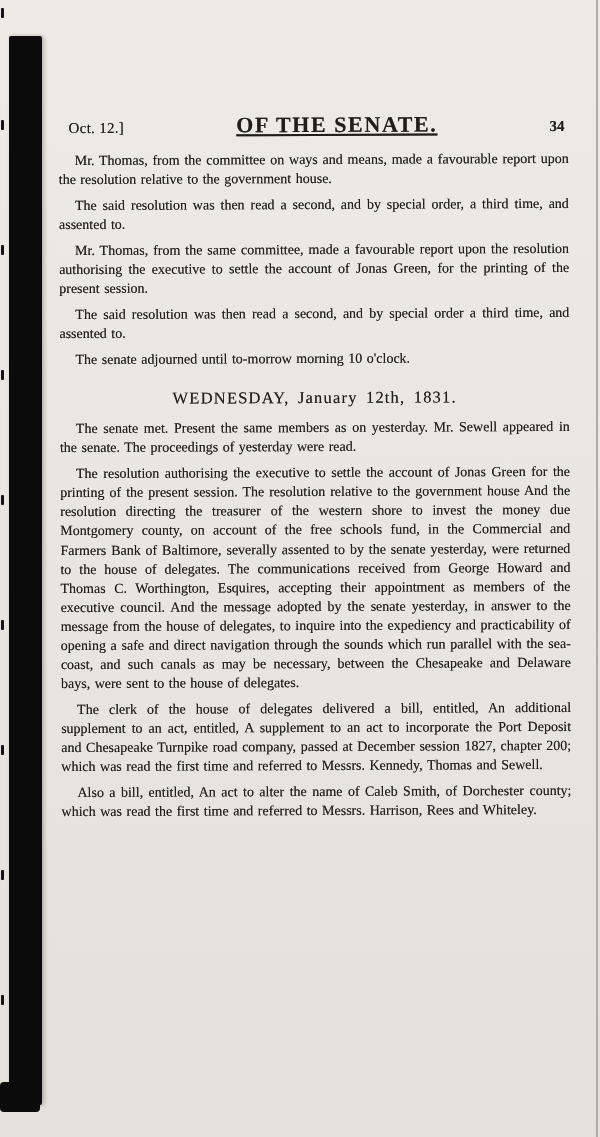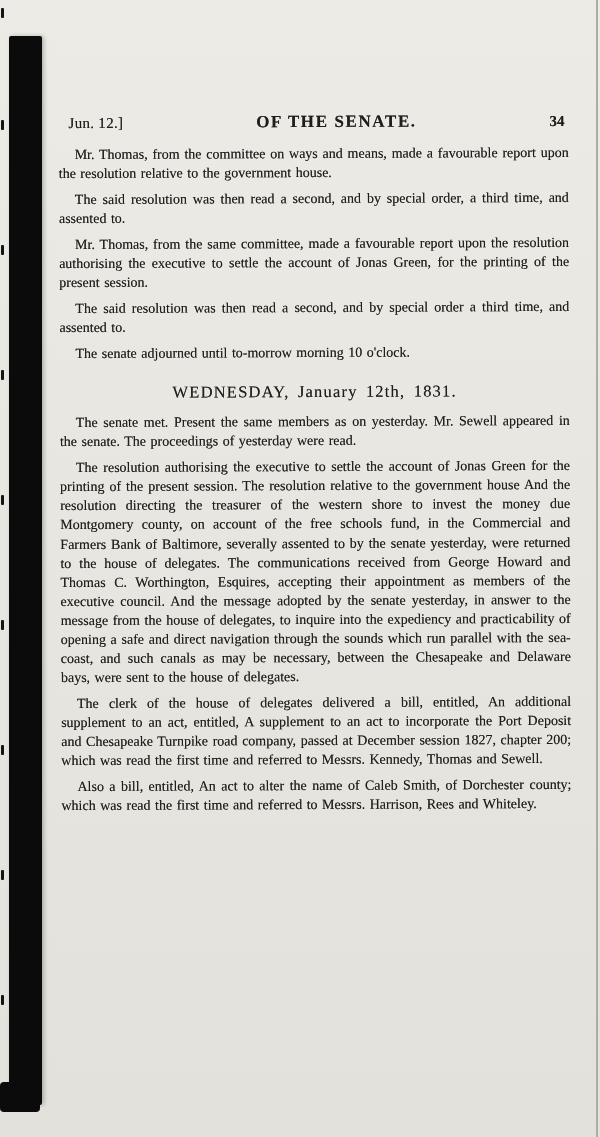--- a/index.html
+++ b/index.html
@@ -66,21 +66,21 @@
     transform: rotate(-0.25deg);
     text-shadow: 0 0 0.5px rgba(30,28,25,0.65);
   }
   .header-row {
     display: flex;
     justify-content: space-between;
     align-items: baseline;
     padding: 0 4px 2px 10px;
   }
   .h-date { font-size: 15px; letter-spacing: 0.3px; }
-  .h-title { font-size: 17px; font-weight: bold; letter-spacing: 1.6px; }
+  .h-title { font-size: 22px; font-weight: bold; letter-spacing: 1.6px; text-decoration: underline; }
   .h-num { font-size: 15px; font-weight: bold; }
   .body-text p {
     margin: 7px 0 0 0;
     text-indent: 16px;
     font-size: 14px;
     line-height: 1.36;
     text-align: justify;
     word-spacing: 1px;
   }
   .body-text p.first { margin-top: 10px; }
@@ -110,21 +110,21 @@
     <div class="edge-dash" style="top:995px"></div>
   </div>
 
   <div class="black-bar"></div>
   <div class="corner-mark"></div>
   <div class="right-edge-line"></div>
 
   <div class="page">
 
     <div class="header-row">
-      <span class="h-date">Jun. 12.]</span>
+      <span class="h-date">Oct. 12.]</span>
       <span class="h-title">OF THE SENATE.</span>
       <span class="h-num">34</span>
     </div>
 
     <div class="body-text">
       <p class="first">Mr. Thomas, from the committee on ways and means, made a favourable report upon the resolution relative to the government house.</p>
       <p>The said resolution was then read a second, and by special order, a third time, and assented to.</p>
       <p>Mr. Thomas, from the same committee, made a favourable report upon the resolution authorising the executive to settle the account of Jonas Green, for the printing of the present session.</p>
       <p>The said resolution was then read a second, and by special order a third time, and assented to.</p>
       <p>The senate adjourned until to-morrow morning 10 o'clock.</p>

